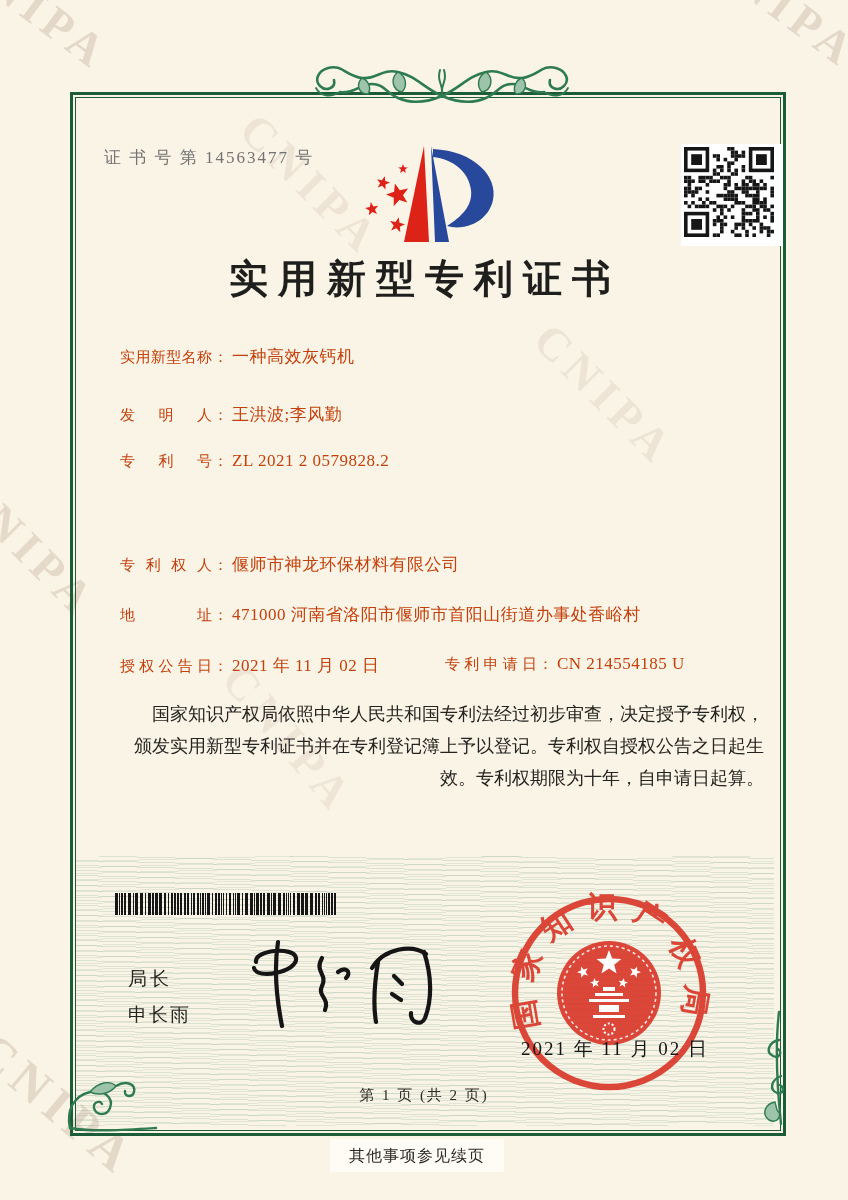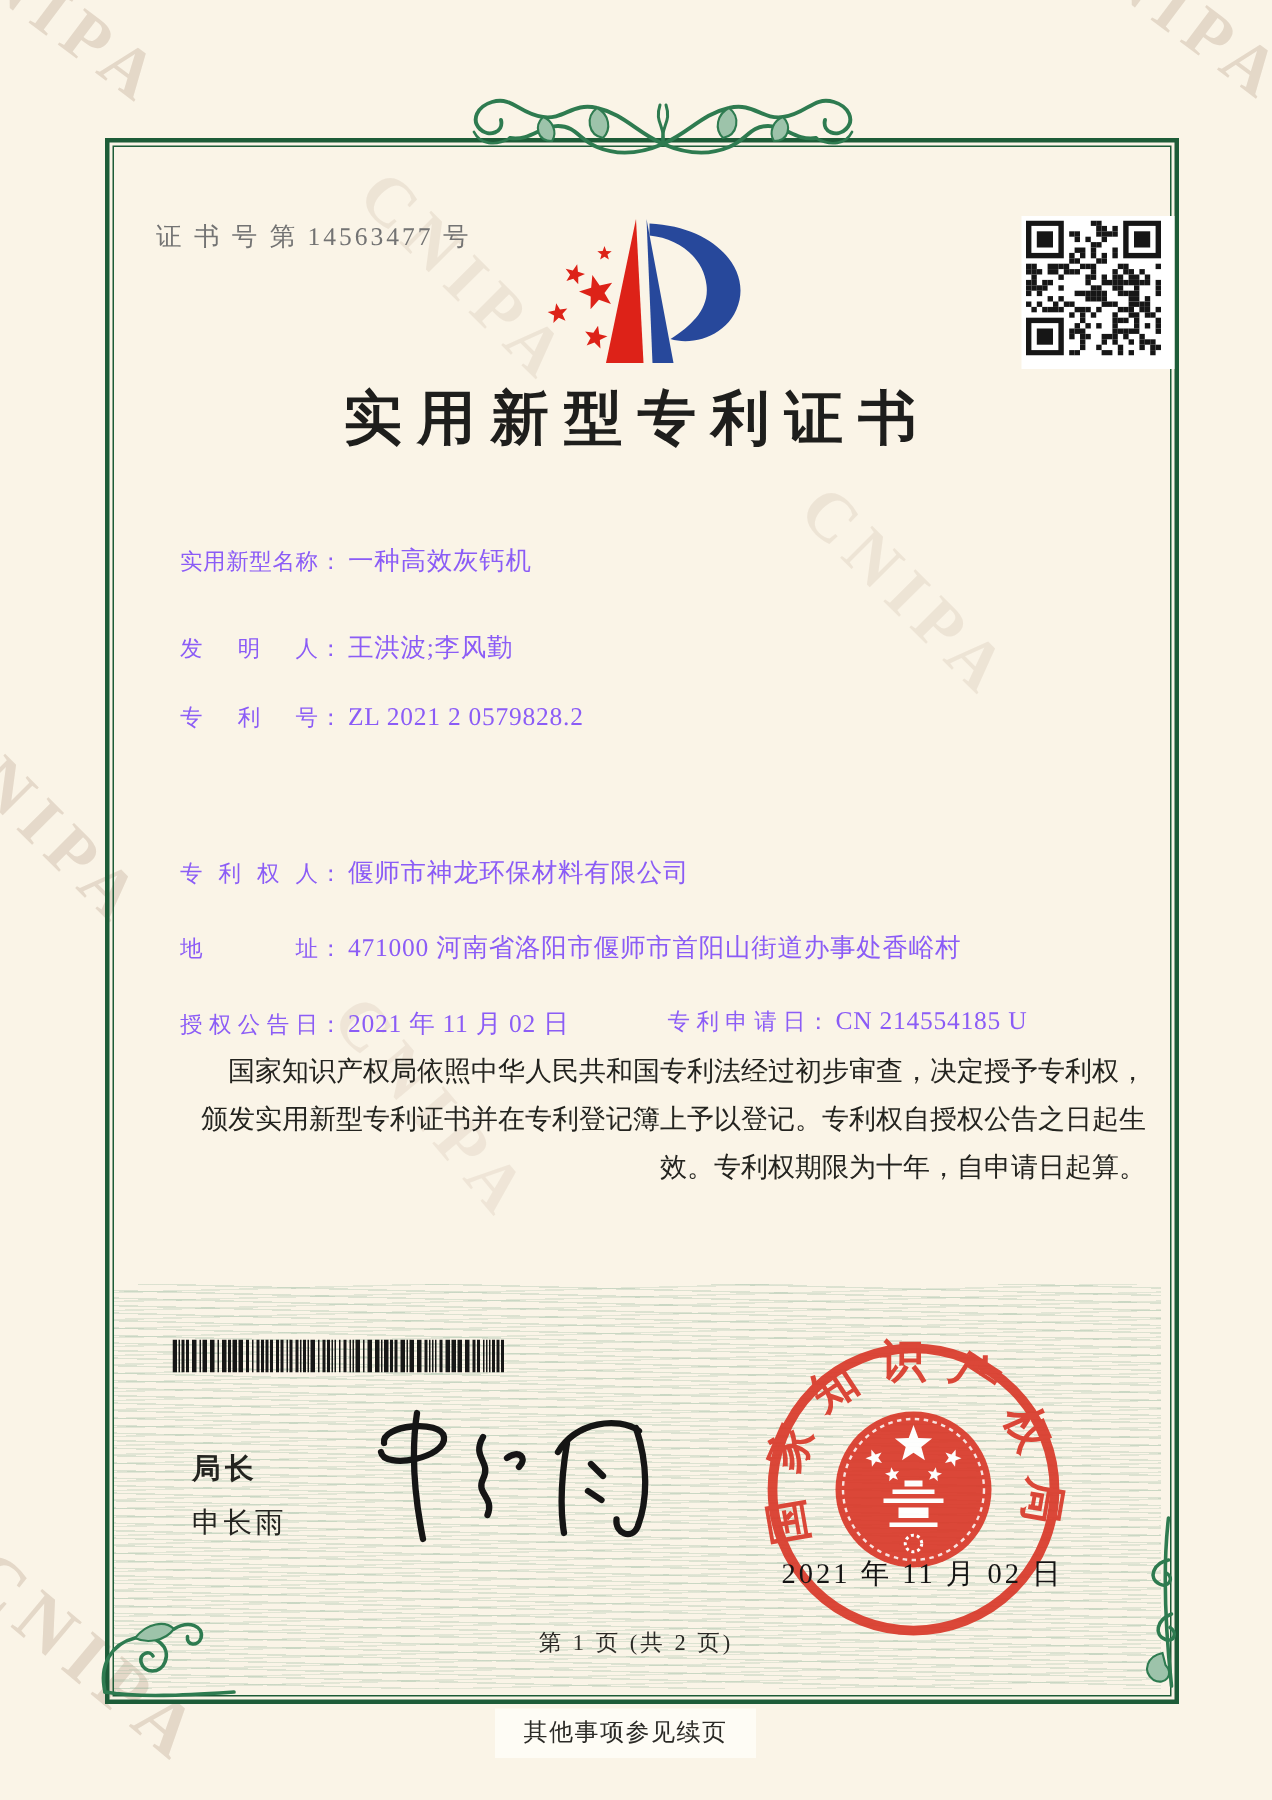--- a/index.html
+++ b/index.html
@@ -23,36 +23,36 @@
   .orn{position:absolute;z-index:3;}
 
   
   #cert-no{position:absolute;left:104px;top:146px;font-size:17px;letter-spacing:2px;color:#737373;z-index:4;}
   #logo{position:absolute;left:345px;top:137px;z-index:4;}
   #qr-box{position:absolute;left:681px;top:144px;width:96px;height:96px;background:#fff;z-index:4;padding:3px;}
   #title{position:absolute;left:70px;top:252px;width:710px;text-align:center;font-size:39px;font-weight:bold;
     letter-spacing:10px;color:#1e1e1c;z-index:4;}
 
   
-  .row{position:absolute;left:120px;z-index:4;white-space:nowrap;color:#8b5cf6;margin-top:17px;}
+  .row{position:absolute;left:120px;z-index:4;white-space:nowrap;color:#c2410c;}
   .flabel{display:inline-block;width:92px;font-size:15px;text-align:justify;text-align-last:justify;vertical-align:baseline;}
   .fcolon{font-size:15px;margin:0 4px 0 1px;}
   .fvalue{font-size:17px;letter-spacing:.5px;}
   .grant-no{position:absolute;left:325px;top:0;white-space:nowrap;}
 
   
   #body-text{position:absolute;left:112px;top:698px;width:652px;z-index:4;color:#23231f;
     font-size:18px;line-height:32px;text-align:right;}
   #body-text p{margin:0;text-indent:2em;}
 
   
   #barcode-box{position:absolute;left:115px;top:893px;z-index:4;}
 
   
-  #sig-title{position:absolute;left:128px;top:966px;font-size:19px;letter-spacing:3px;color:#242420;z-index:4;font-weight:bold;}
+  #sig-title{position:absolute;left:128px;top:966px;font-size:19px;letter-spacing:3px;color:#242420;z-index:4;}
   #sig-name{position:absolute;left:128px;top:1002px;font-size:19px;letter-spacing:2px;color:#242420;z-index:4;}
   #sig-hand{position:absolute;left:226px;top:928px;z-index:4;}
 
   
   #seal{position:absolute;left:499px;top:883px;z-index:5;opacity:.93;}
   #seal-date{position:absolute;left:521px;top:1036px;z-index:6;font-size:19px;letter-spacing:2px;color:#141414;white-space:nowrap;}
 
   
   #page-info{position:absolute;left:70px;top:1086px;width:672px;text-align:center;font-size:15px;letter-spacing:2px;color:#2b2a26;z-index:4;padding-left:18px;}
   #cont-note{position:absolute;left:330px;top:1139px;width:174px;height:33px;line-height:33px;text-align:center;

